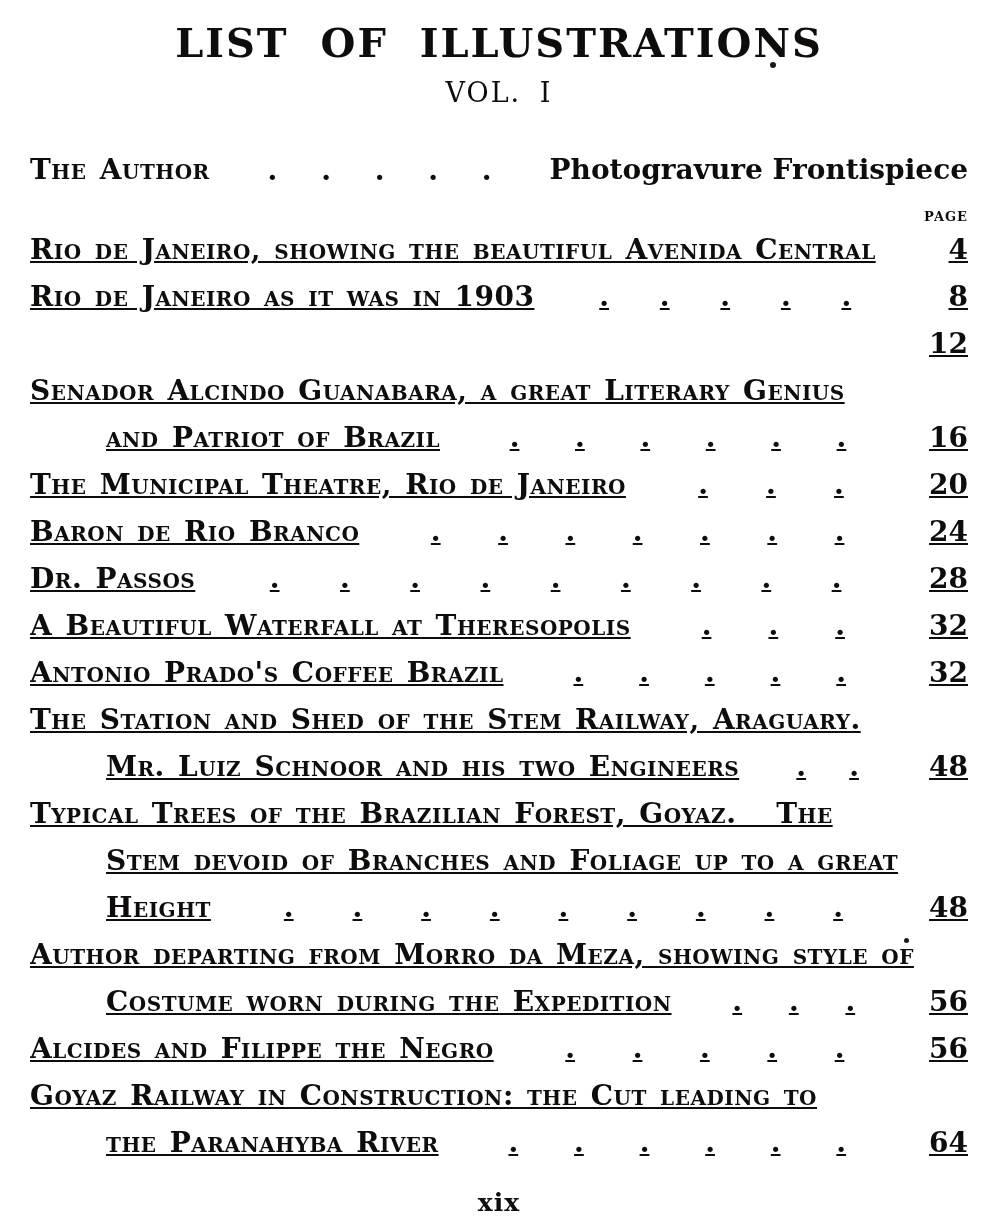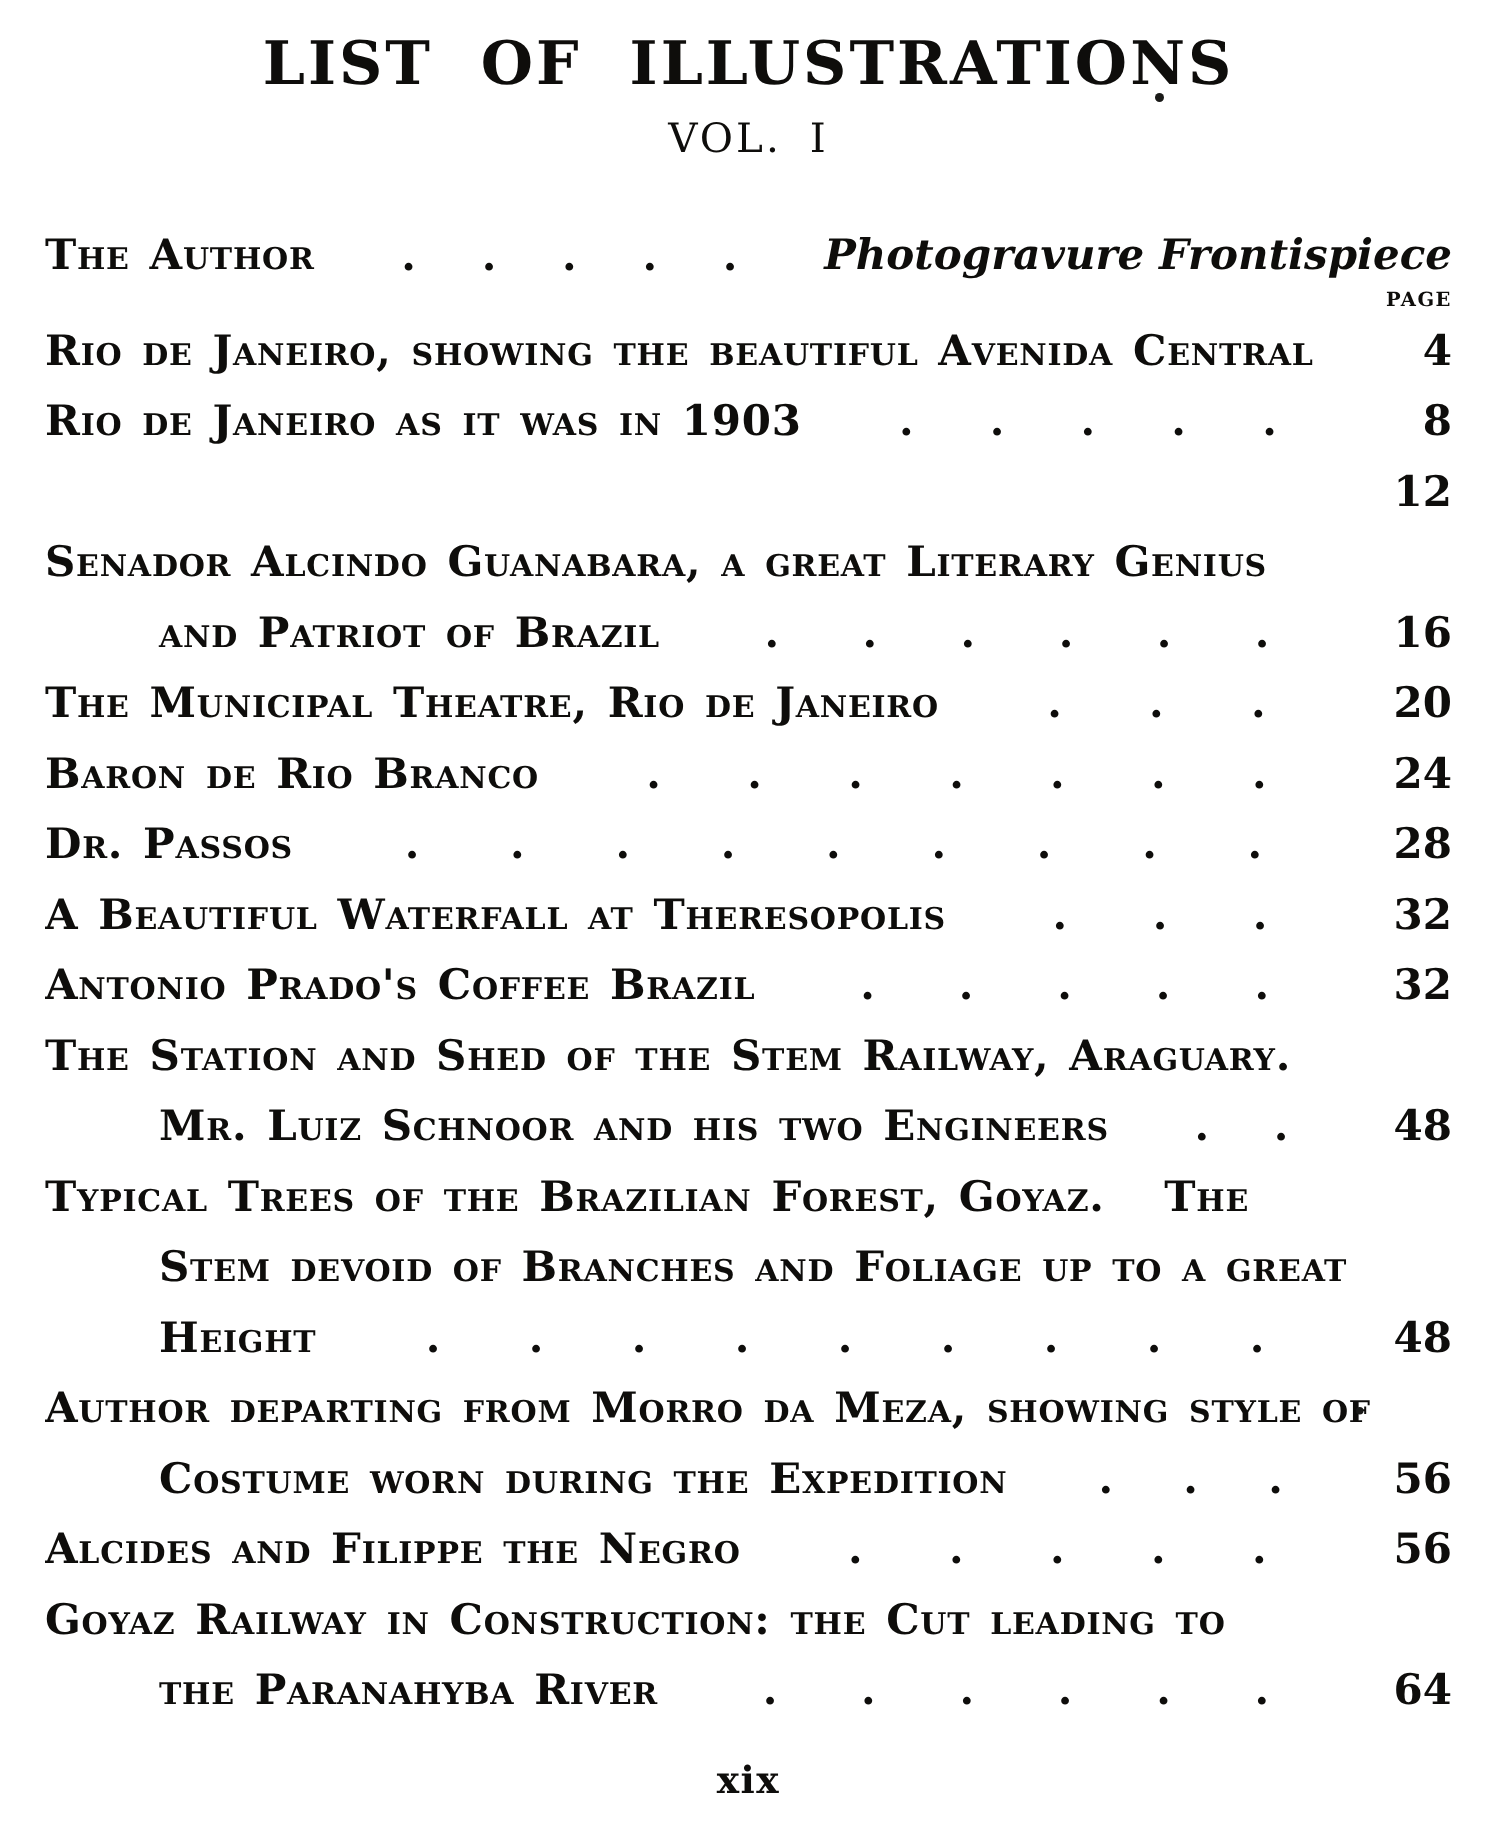--- a/index.html
+++ b/index.html
@@ -14,29 +14,29 @@
     letter-spacing:2px;word-spacing:16px;margin-top:6px;
   }
   .volume{
     text-align:center;font-weight:normal;font-size:27px;line-height:30px;
     letter-spacing:2px;word-spacing:8px;margin-top:12px;
   }
   .frontis-row{
     display:flex;align-items:baseline;margin-top:42px;height:40px;line-height:40px;
     font-size:28px;font-weight:bold;
   }
-  .frontis-value{font-style:italic;font-weight:bold;white-space:pre;}
+  .frontis-value{font-weight:bold;white-space:pre;}
   .page-col-label{
-    text-align:right;font-size:13px;line-height:14px;height:14px;margin-top:4px;
+    text-align:right;font-size:13px;line-height:14px;height:14px;margin-top:20px;
     font-weight:bold;letter-spacing:1px;font-variant:small-caps;text-transform:uppercase;
   }
   .entries{margin-top:2px;}
   .row{
     display:flex;align-items:baseline;height:47px;line-height:47px;
-    font-size:28px;font-weight:bold;overflow:hidden;
+    font-size:28px;font-weight:bold;overflow:hidden;text-decoration:underline;
   }
   .row.indent{padding-left:76px;}
   .sc{font-variant:small-caps;white-space:pre;letter-spacing:0.5px;word-spacing:3px;}
   .leader{
     flex:1;display:flex;justify-content:space-evenly;align-self:center;
     padding:0 14px;overflow:hidden;
   }
   .leader i{font-style:normal;font-weight:bold;line-height:normal;}
   .pageno{min-width:52px;text-align:right;font-weight:bold;white-space:pre;}
   .folio{

